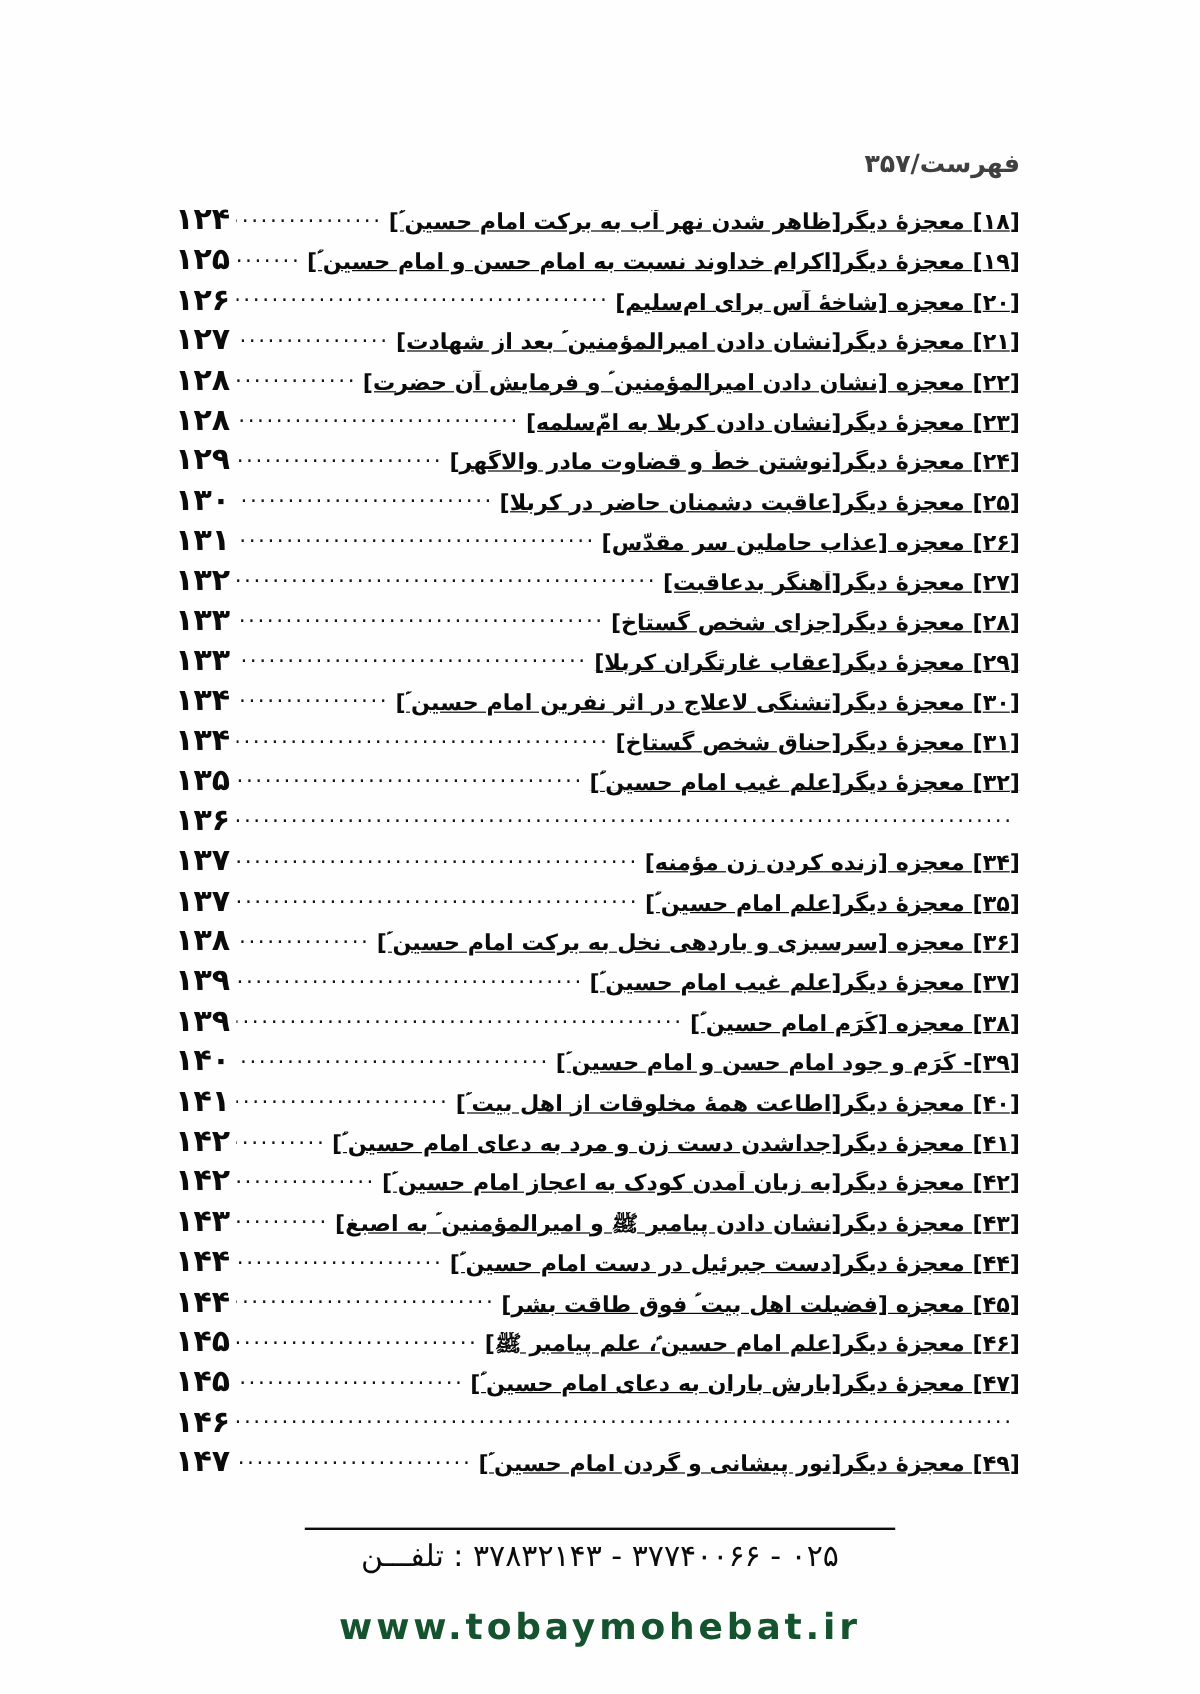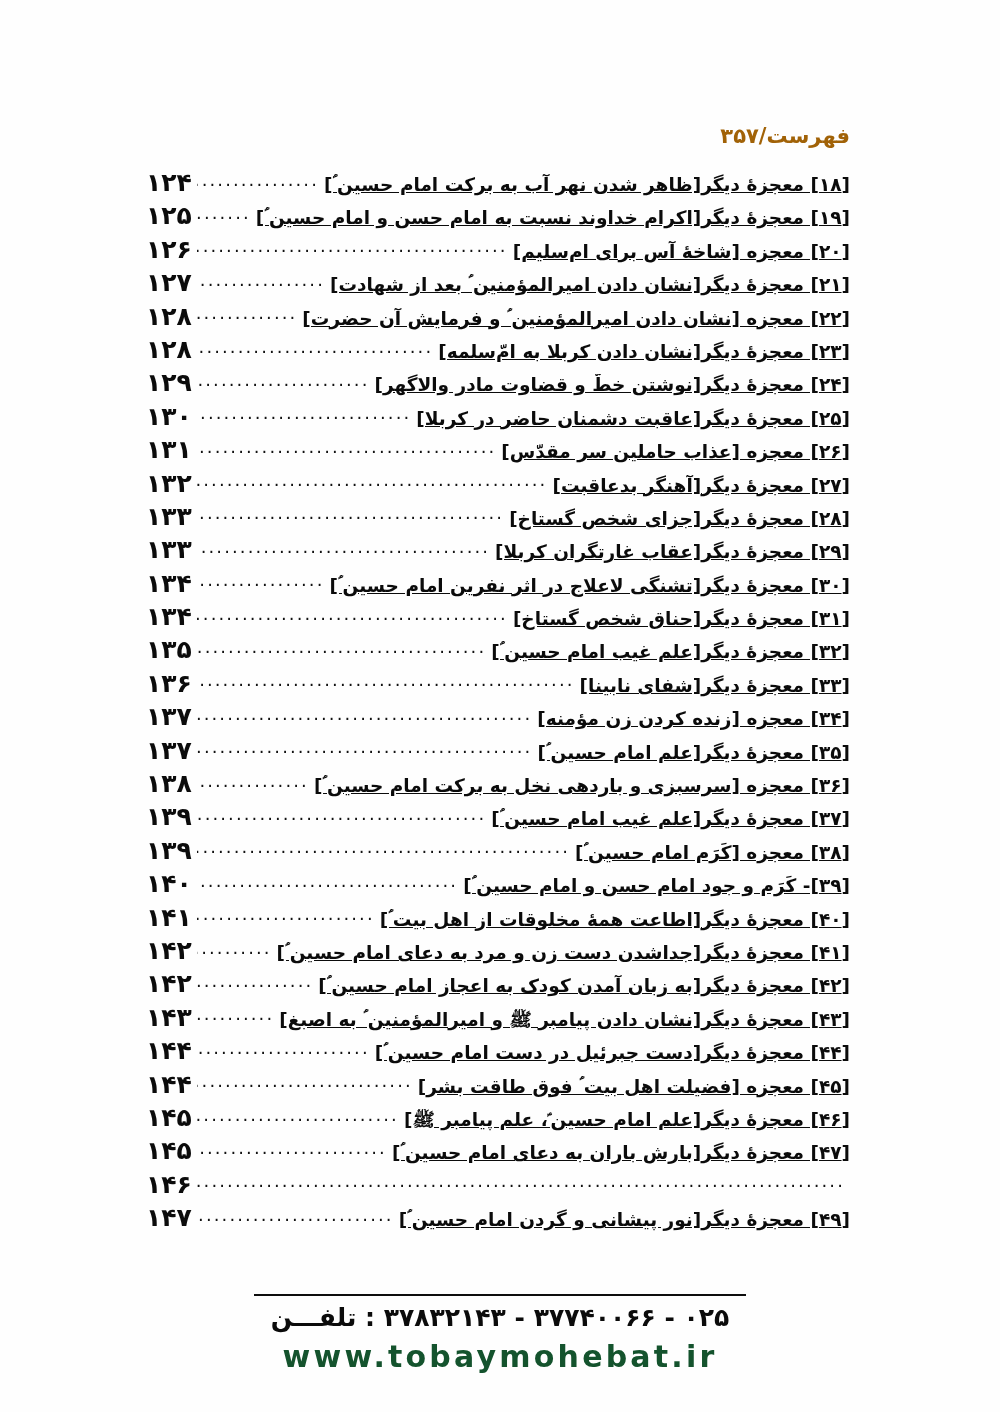--- a/index.html
+++ b/index.html
@@ -29,21 +29,21 @@
     right: 150px;
     left: 150px;
     direction: rtl;
     text-align: right;
   }
   .running-header .folio {
     font-family: "DejaVu Sans", "Liberation Sans", sans-serif;
     font-size: 21px;
     font-weight: 700;
     letter-spacing: 0px;
-    color: #a16207;
+    color: #404040;
     white-space: nowrap;
   }
 
   
   .toc {
     position: absolute;
     top: 168px;
     right: 150px;
     left: 146px;
     direction: rtl;
@@ -114,26 +114,26 @@
     direction: rtl;
   }
   .footer-rule {
     width: 492px;
     height: 2px;
     background: #0d0d0d;
     margin: 0 auto 7px auto;
   }
   .phone-line {
     font-size: 25px;
-    font-weight: 700;
+    font-weight: 400;
     letter-spacing: 1.2px;
     color: #0b0b0b;
     direction: rtl;
     white-space: nowrap;
-    margin-bottom: 7px;
+    margin-bottom: 28px;
   }
   .website {
     font-family: "DejaVu Sans", "Liberation Sans", sans-serif;
     font-size: 30px;
     font-weight: 700;
     letter-spacing: 3.2px;
     color: #14532d;
     direction: ltr;
     white-space: nowrap;
   }
@@ -217,21 +217,20 @@
         <span class="entry-title">[۳۱] معجزۀ دیگر[حناق شخص گستاخ]</span>
         <span class="leader"></span>
         <span class="entry-page">۱۳۴</span>
       </div>
       <div class="toc-entry">
         <span class="entry-title">[۳۲] معجزۀ دیگر[علم غیب امام حسین ؑ]</span>
         <span class="leader"></span>
         <span class="entry-page">۱۳۵</span>
       </div>
       <div class="toc-entry">
-        <span class="entry-title">[۳۳] معجزۀ دیگر[شفای نابینا]</span>
         <span class="leader"></span>
         <span class="entry-page">۱۳۶</span>
       </div>
       <div class="toc-entry">
         <span class="entry-title">[۳۴] معجزه [زنده کردن زن مؤمنه]</span>
         <span class="leader"></span>
         <span class="entry-page">۱۳۷</span>
       </div>
       <div class="toc-entry">
         <span class="entry-title">[۳۵] معجزۀ دیگر[علم امام حسین ؑ]</span>

